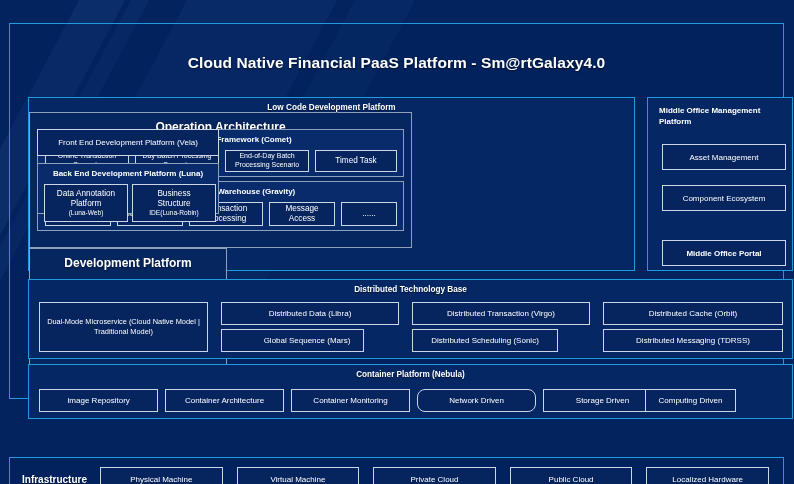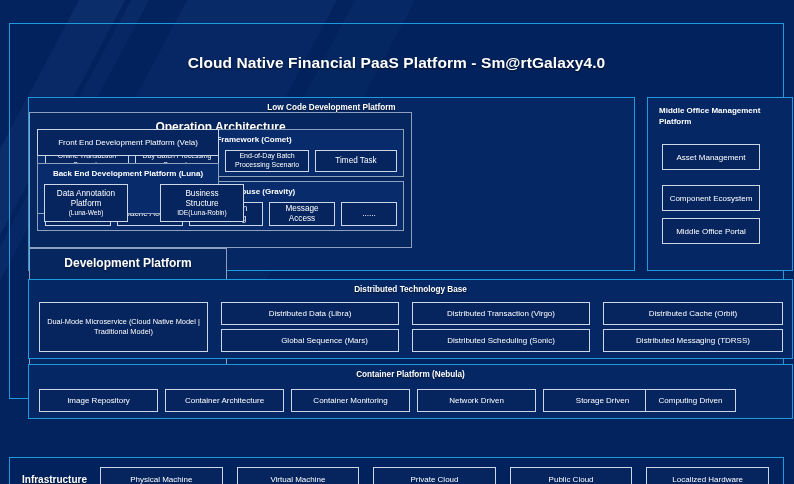--- a/index.html
+++ b/index.html
@@ -111,21 +111,21 @@
               font-size: 8px; position: absolute; }
   #backend  { left: 8px; top: 65px; width: 182px; height: 51px; }
 
   
   #midoffice { left: 637px; top: 73px; width: 146px; height: 174px; }
   .mo-title {
     font-size: 8px; font-weight: bold; line-height: 1.35;
     padding: 8px 0 0 11px;
   }
   .mo-chip {
-    position: absolute; left: 14px; width: 98px; height: 26px;
+    position: absolute; left: 14px; width: 124px; height: 26px;
     border: 1px solid #cdd6e6; background: #06245e;
     display: flex; align-items: center; justify-content: center;
     font-size: 8px;
   }
 
   
   #dtb { left: 18px; top: 255px; width: 765px; height: 80px; }
   #dtb .dual {
     position: absolute; left: 10px; top: 22px; width: 169px; height: 50px;
     border: 1px solid #cdd6e6; background: #06245e;
@@ -204,57 +204,57 @@
 
       <div id="frontend">Front End Development Platform (Vela)</div>
 
       <div class="subpanel" id="backend">
         <div class="sub-title">Back End Development Platform (Luna)</div>
         <div class="chip big" style="left:6px; top:20px; width:84px; height:38px; flex-direction:column;">
           <span>Data Annotation</span>
           <span>Platform</span>
           <span class="sm">(Luna-Web)</span>
         </div>
-        <div class="chip big" style="left:94px; top:20px; width:84px; height:38px; flex-direction:column;margin-left:28px;">
+        <div class="chip big" style="left:94px; top:20px; width:84px; height:38px; flex-direction:column;">
           <span>Business</span>
           <span>Structure</span>
           <span class="sm">IDE(Luna-Robin)</span>
         </div>
       </div>
     </div>
   </div>
 
   <div class="panel" id="midoffice">
     <div class="mo-title">Middle Office Management Platform</div>
     <div class="mo-chip" style="top:46px;">Asset Management</div>
     <div class="mo-chip" style="top:87px;">Component Ecosystem</div>
-    <div class="mo-chip" style="top:120px;">Middle Office Portal</div>
+    <div class="mo-chip" style="top:142px;font-weight:bold;">Middle Office Portal</div>
   </div>
 
   <div class="panel" id="dtb">
     <div class="panel-title">Distributed Technology Base</div>
 
     <div class="dual">Dual-Mode Microservice (Cloud Native Model | Traditional Model)</div>
 
     <div class="cell" style="left:192px; top:22px; width:178px;">Distributed Data (Libra)</div>
-    <div class="cell" style="left:192px; top:49px; width:178px;padding-left:29px;">Global Sequence (Mars)</div>
+    <div class="cell" style="left:192px; top:49px; width:143px;padding-left:29px;">Global Sequence (Mars)</div>
 
     <div class="cell" style="left:383px; top:22px; width:178px;">Distributed Transaction (Virgo)</div>
-    <div class="cell" style="left:383px; top:49px; width:178px;">Distributed Scheduling (Sonic)</div>
+    <div class="cell" style="left:383px; top:49px; width:146px;">Distributed Scheduling (Sonic)</div>
 
     <div class="cell" style="left:574px; top:22px; width:180px;">Distributed Cache (Orbit)</div>
     <div class="cell" style="left:574px; top:49px; width:180px;">Distributed Messaging (TDRSS)</div>
   </div>
 
   <div class="panel" id="container-plat">
     <div class="panel-title">Container Platform (Nebula)</div>
     <div class="cell" style="left:10px;  width:119px;">Image Repository</div>
     <div class="cell" style="left:136px; width:119px;">Container Architecture</div>
     <div class="cell" style="left:262px; width:119px;">Container Monitoring</div>
-    <div class="cell" style="left:388px; width:119px;">Network Driven</div>
+    <div class="cell" style="left:388px; width:119px;border-radius:8px;">Network Driven</div>
     <div class="cell" style="left:514px; width:119px;">Storage Driven</div>
     <div class="cell" style="left:616px; width:91px;">Computing Driven</div>
   </div>
 
 </div>
 
 <div class="infra-frame">
   <div class="infra-label">Infrastructure</div>
   <div class="infra-chip">Physical Machine</div>
   <div class="infra-chip">Virtual Machine</div>

